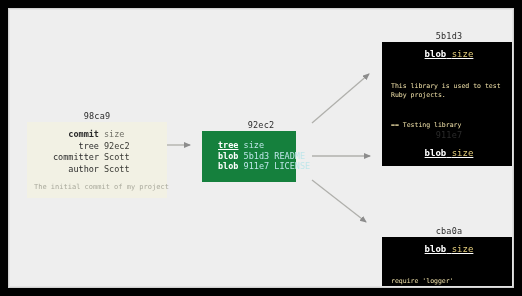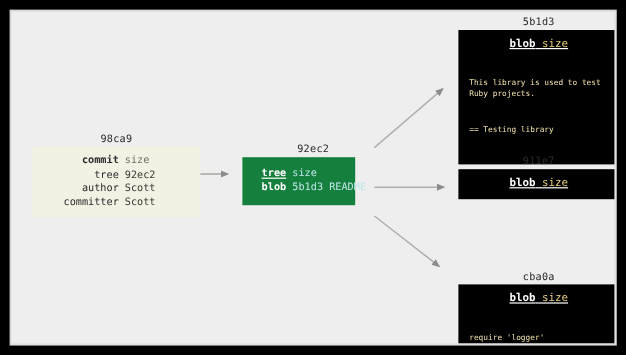--- a/index.html
+++ b/index.html
@@ -133,21 +133,21 @@
     margin-top: 5px;
     padding-left: 9px;
     font-size: 6.5px;
     line-height: 8.5px;
     color: #efe0a8;
     white-space: pre;
   }
   .blob-body .para { margin-bottom: 5px; }
   .blob-body .para:last-child { margin-bottom: 0; }
 
-  #blob-5b1d3-node { left: 372px; top: 4px; }
+  #blob-5b1d3-node { left: 372px; top: 21px; }
   #blob-911e7-node { left: 372px; top: 120px; }
   #blob-cba0a-node { left: 372px; top: 216px; }
 
   
   #arrow-layer {
     position: absolute;
     left: 0; top: 0;
     width: 504px; height: 278px;
     pointer-events: none;
   }
@@ -174,40 +174,45 @@
       <div class="node-hash">98ca9</div>
       <div class="node-box" id="commit-box">
         <div class="commit-rows">
           <div class="commit-row">
             <span class="commit-key bold-underline">commit</span><span class="commit-val">size</span>
           </div>
           <div class="commit-row">
             <span class="commit-key">tree</span><span class="commit-val dark">92ec2</span>
           </div>
           <div class="commit-row">
+            <span class="commit-key">committer</span><span class="commit-val dark">Scott</span>
+          </div>
+          <div class="commit-row">
             <span class="commit-key">author</span><span class="commit-val dark">Scott</span>
           </div>
-          <div class="commit-row">
-            <span class="commit-key">committer</span><span class="commit-val dark">Scott</span>
-          </div>
-        </div>
+        </div>
+        <div class="commit-msg">The initial commit of my project</div>
       </div>
     </div>
 
     <div class="node" id="tree-node">
       <div class="node-hash">92ec2</div>
       <div class="node-box" id="tree-box">
         <div class="tree-rows">
           <div class="tree-row">
             <span class="tree-type ul">tree</span>
             <span class="tree-meta">size</span>
           </div>
           <div class="tree-row">
             <span class="tree-type">blob</span>
             <span class="tree-meta">5b1d3 README</span>
+          </div>
+          <div class="tree-row">
+            <span class="tree-type">blob</span>
+            <span class="tree-meta">911e7 LICENSE</span>
           </div>
         </div>
       </div>
     </div>
 
     <div class="node blob-node" id="blob-5b1d3-node">
       <div class="node-hash">5b1d3</div>
       <div class="node-box blob-box">
         <div class="blob-title"><span>blob</span> <span class="size">size</span></div>
         <div class="blob-body">

